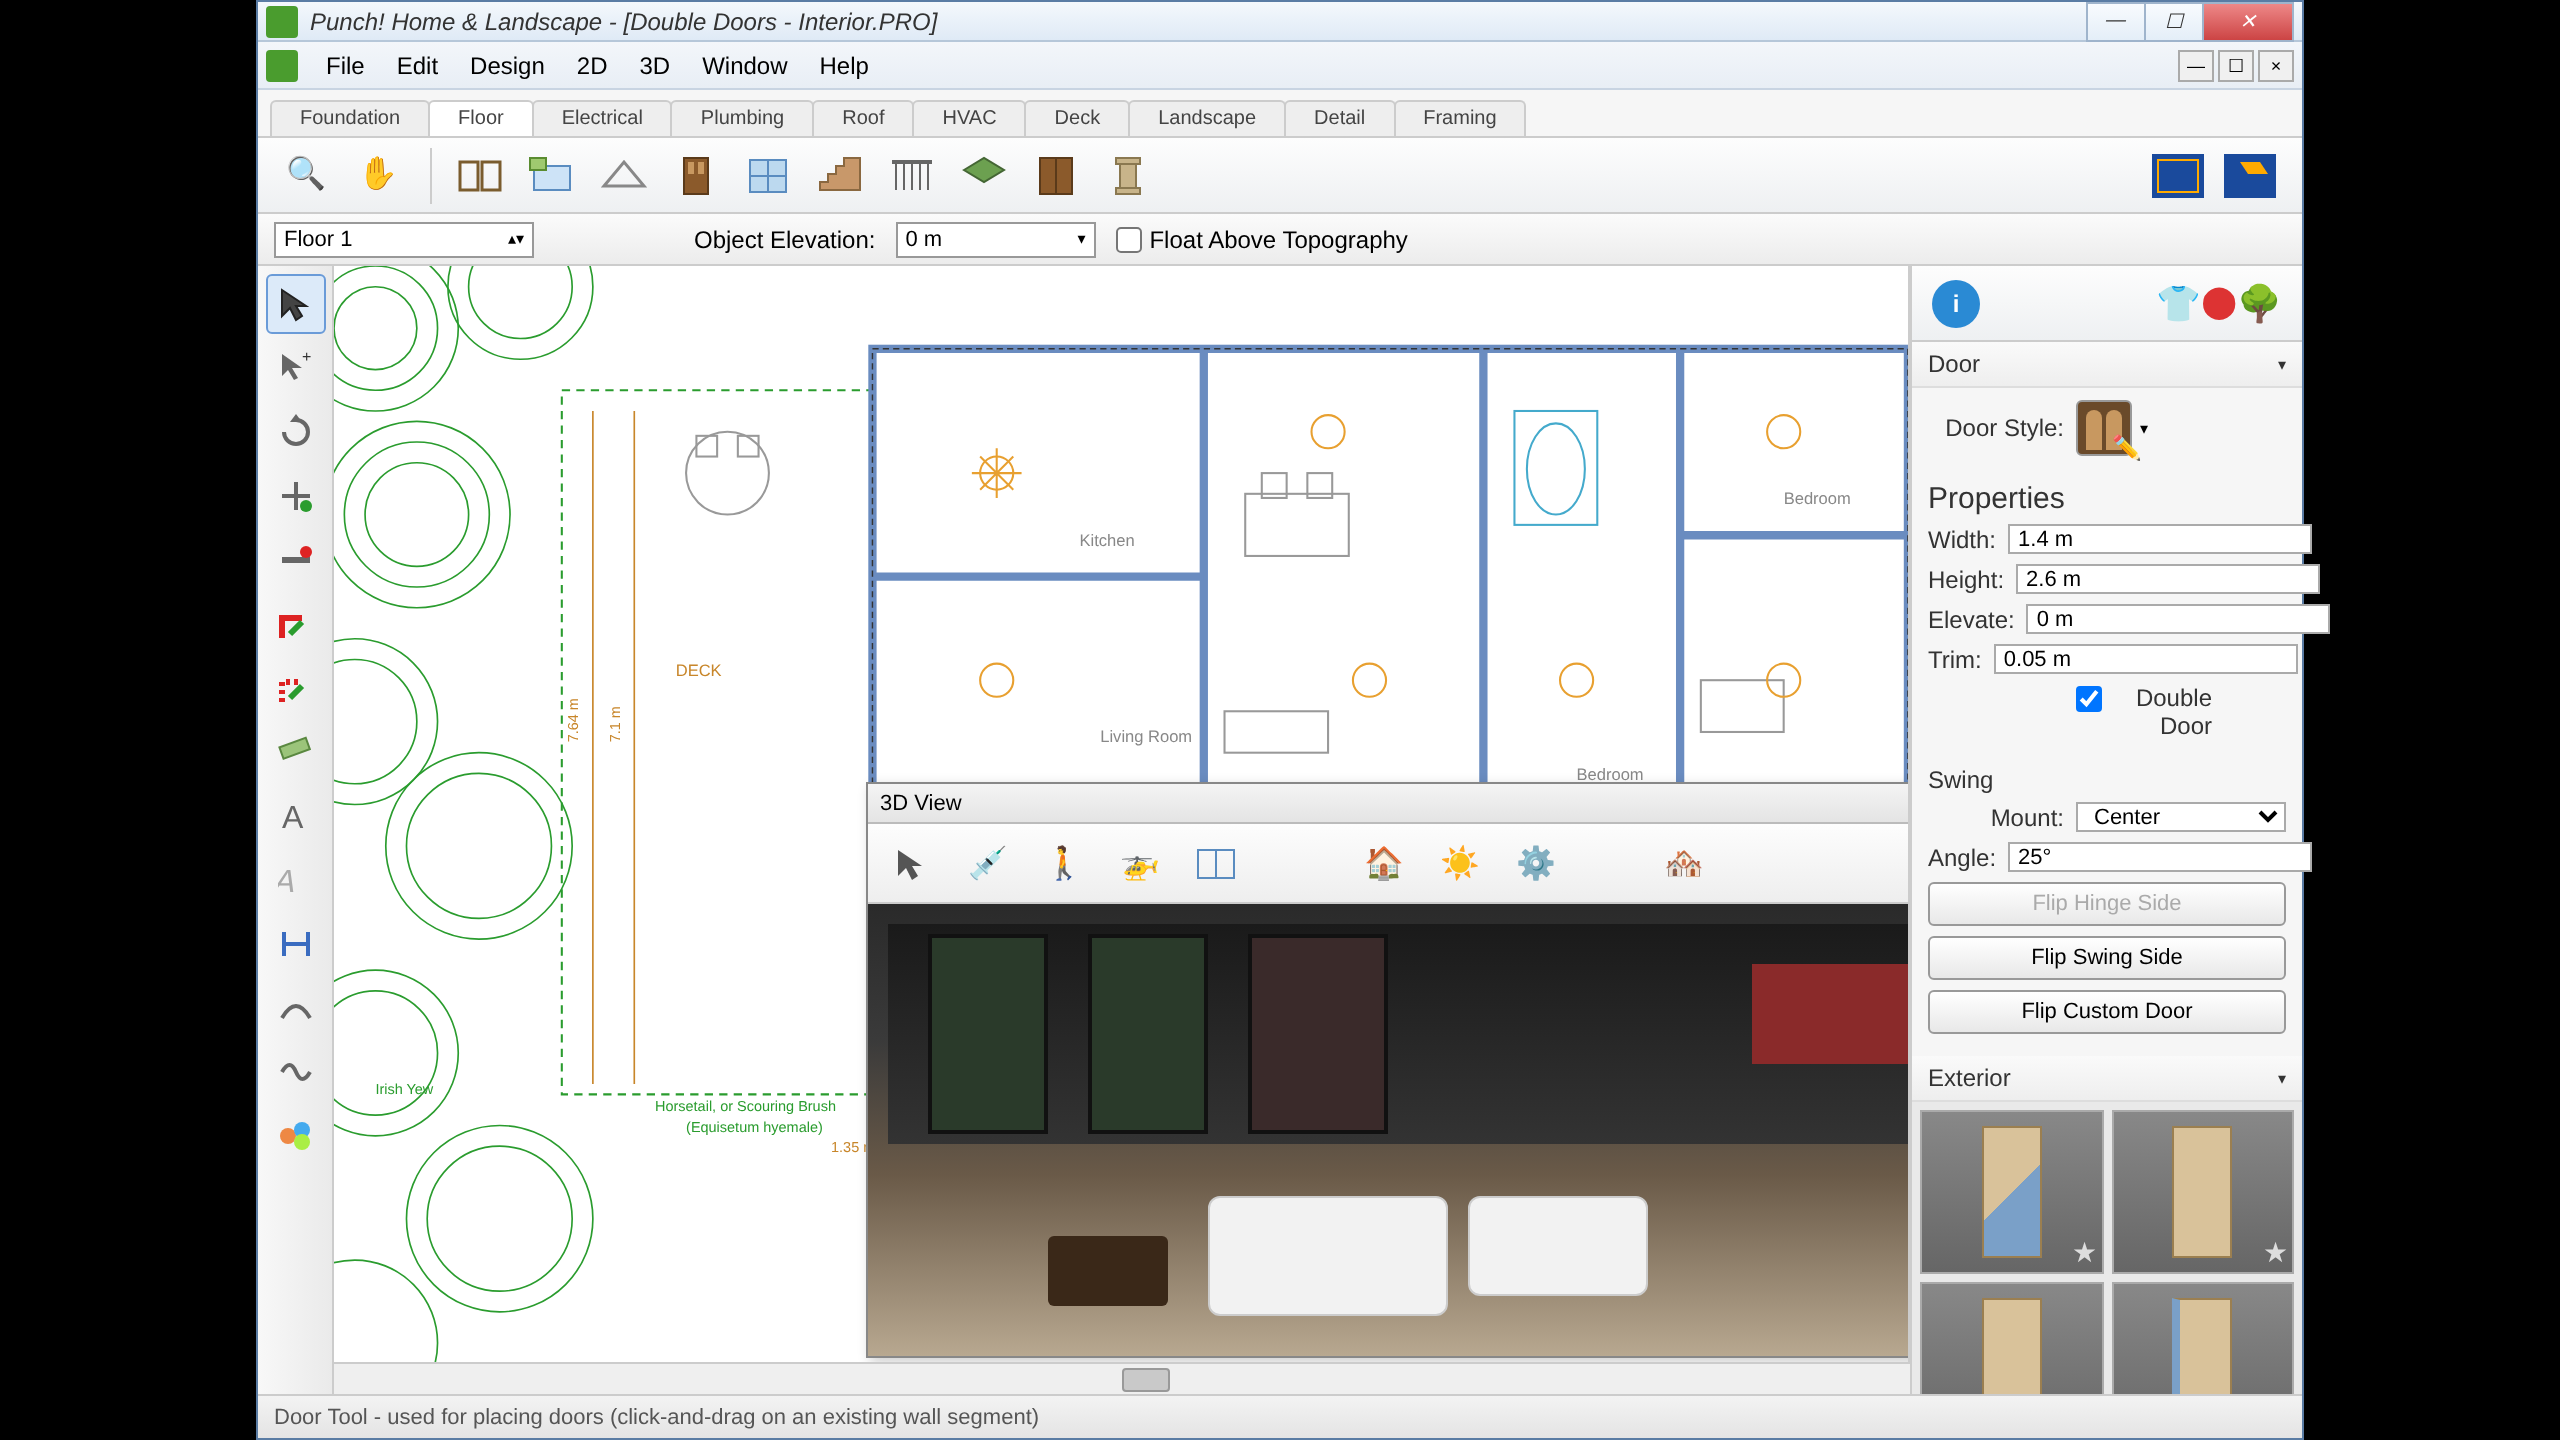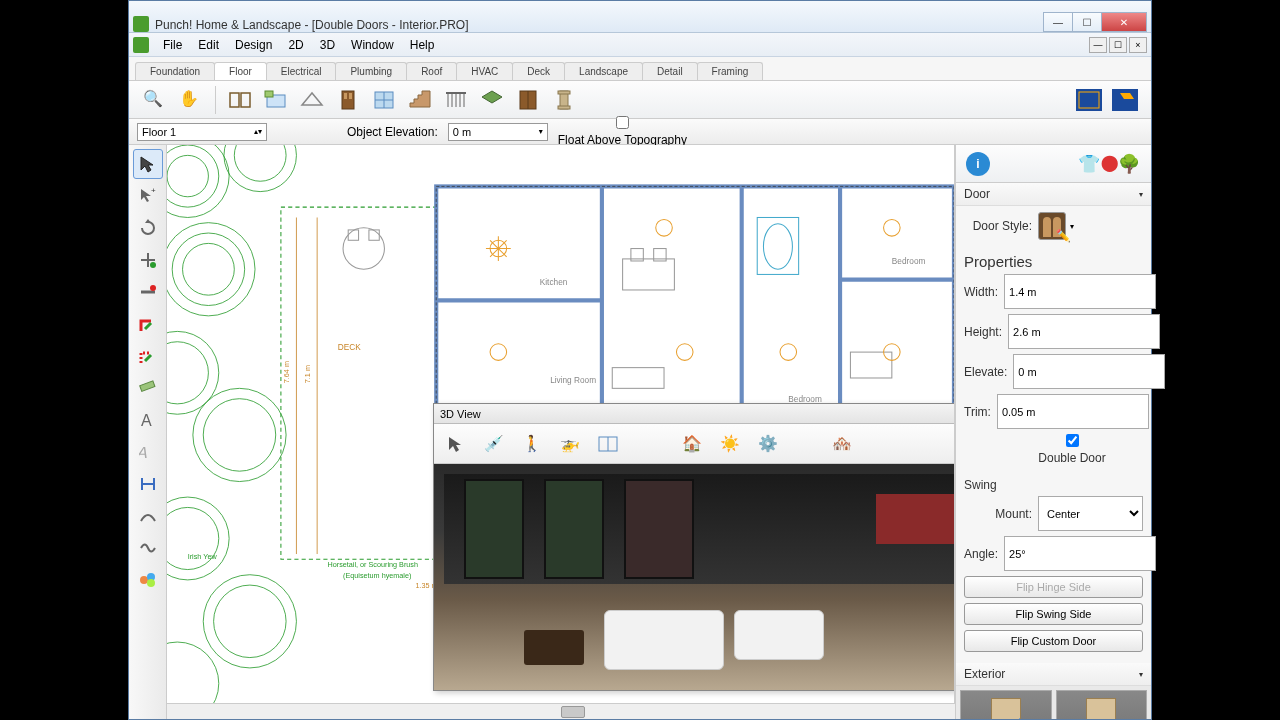--- a/index.html
+++ b/index.html
@@ -1,18 +1,18 @@
 <!DOCTYPE html>
 <html><head>
 <meta charset="utf-8">
 <style>
 * { box-sizing: border-box; margin: 0; padding: 0; font-family: "Segoe UI", Tahoma, sans-serif; }
 body { background: #000; width: 1280px; height: 720px; overflow: hidden; }
 .window { position: absolute; left: 128px; top: 0; width: 1024px; height: 720px; background: #fff; border: 1px solid #5a7ca4; display: flex; flex-direction: column; }
-.titlebar { height: 32px; background: linear-gradient(#f4f8fc,#dfeaf6); display: flex; align-items: flex-end; padding: 0 4px; border-bottom: 1px solid #b6c7d9; }
+.titlebar { height: 20px; background: linear-gradient(#f4f8fc,#dfeaf6); display: flex; align-items: center; padding: 0 4px; border-bottom: 1px solid #b6c7d9; font-style: italic; }
 .titlebar .appicon { width: 16px; height: 16px; background: #4a9c2e; border-radius: 2px; margin-right: 6px; }
 .titlebar .title { font-size: 12px; color: #333; flex: 1; }
 .winbtns { display: flex; }
 .winbtn { width: 30px; height: 20px; border: 1px solid #9fb4cc; background: linear-gradient(#f8fbfe,#e4eef8); margin-left: -1px; display: flex; align-items: center; justify-content: center; font-size: 10px; color: #333; }
 .winbtn.close { background: linear-gradient(#e88,#c44); color: #fff; width: 46px; }
 .menubar { height: 24px; background: linear-gradient(#f3f6fa,#e8eef5); display: flex; align-items: center; padding: 0 4px; border-bottom: 1px solid #c8d4e2; font-size: 12px; }
 .menubar .appicon { width: 16px; height: 16px; background: #4a9c2e; border-radius: 2px; margin-right: 6px; }
 .menubar .mitem { padding: 0 8px; cursor: default; }
 .mdibtns { margin-left: auto; display: flex; }
 .mdibtn { width: 18px; height: 16px; border: 1px solid #aaa; margin-left: 2px; font-size: 9px; text-align: center; line-height: 14px; background: #f0f0f0; }
@@ -20,40 +20,40 @@
 .tab { padding: 3px 14px; border: 1px solid #ccc; border-bottom: none; background: #eee; margin-right: -1px; border-radius: 3px 3px 0 0; color: #444; }
 .tab.active { background: #fff; font-weight: 400; }
 .toolbar { height: 38px; background: linear-gradient(#fdfdfd,#eef0f2); border-bottom: 1px solid #ccc; display: flex; align-items: center; padding: 0 10px; gap: 4px; }
 .tbtn { width: 32px; height: 30px; border: 1px solid transparent; display: flex; align-items: center; justify-content: center; border-radius: 3px; }
 .tsep { width: 1px; height: 28px; background: #ccc; margin: 0 4px; }
 .tspacer { flex: 1; }
 .tico { width: 24px; height: 22px; display: inline-block; }
 .optbar { height: 26px; background: linear-gradient(#fbfbfb,#ececec); border-bottom: 1px solid #ccc; display: flex; align-items: center; padding: 0 8px; font-size: 12px; gap: 10px; }
 .opdrop { border: 1px solid #999; height: 18px; width: 130px; display: flex; align-items: center; padding: 0 4px; font-size: 11px; background: #fff; }
 .opdrop .ar { margin-left: auto; font-size: 8px; }
-.chk { display: inline-flex; align-items: center; gap: 4px; flex-direction: column; }
+.chk { display: inline-flex; gap: 4px; }
 .workarea { flex: 1; display: flex; min-height: 0; }
 .leftbar { width: 38px; background: linear-gradient(90deg,#f8f8f8,#eaeaea); border-right: 1px solid #ccc; display: flex; flex-direction: column; align-items: center; padding: 4px 0; gap: 2px; }
 .lbtn { width: 30px; height: 30px; border: 1px solid transparent; border-radius: 3px; display: flex; align-items: center; justify-content: center; }
 .lbtn.active { border-color: #6a9bd8; background: #dceaf9; }
 .canvaswrap { flex: 1; display: flex; flex-direction: column; position: relative; min-width: 0; }
 .canvas { flex: 1; background: #fff; position: relative; overflow: hidden; border-right: 1px solid #ccc; }
 .planbg { position: absolute; inset: 0; }
 .hscroll { height: 16px; background: #efefef; border-top: 1px solid #ccc; position: relative; }
 .hscroll .thumb { position: absolute; left: 50%; top: 2px; width: 24px; height: 12px; background: #c9c9c9; border: 1px solid #999; border-radius: 2px; }
 .rightpanel { width: 196px; background: #f6f6f6; display: flex; flex-direction: column; font-size: 12px; border-left: 1px solid #ccc; }
 .rhead { height: 38px; display: flex; align-items: center; justify-content: space-between; padding: 0 10px; background: linear-gradient(#fdfdfd,#eef0f2); border-bottom: 1px solid #ccc; }
 .rhead .info { width: 24px; height: 24px; border-radius: 50%; background: #2a8ad4; color: #fff; font-weight: bold; text-align: center; line-height: 24px; }
 .rhead .shapes { display: flex; gap: 0; }
 .rsect { padding: 4px 8px; border-bottom: 1px solid #ddd; background: linear-gradient(#fafafa,#eee); font-size: 12px; color: #333; display: flex; align-items: center; }
 .rsect .ar { margin-left: auto; font-size: 8px; }
 .rbody { padding: 6px 8px; }
 .prow { display: flex; align-items: center; margin-bottom: 5px; }
 .prow label { width: 74px; text-align: right; padding-right: 6px; font-size: 12px; color: #333; }
-.prow input, .prow select { flex: 1; height: 35px; border: 1px solid #aaa; font-size: 11px; padding: 0 4px; background: #fff; }
+.prow input, .prow select { flex: 1; height: 15px; border: 1px solid #aaa; font-size: 11px; padding: 0 4px; background: #fff; }
 .pbtn { width: 100%; height: 22px; border: 1px solid #999; background: linear-gradient(#fff,#e8e8e8); border-radius: 3px; font-size: 11px; margin-bottom: 5px; }
 .pbtn.disabled { color: #aaa; }
 .thumbgrid { flex: 1; overflow: auto; padding: 4px; display: grid; grid-template-columns: 1fr 1fr; gap: 4px; background: #e9e9e9; }
 .doorthumb { background: linear-gradient(#888,#666); border: 1px solid #aaa; height: 82px; position: relative; display: flex; align-items: center; justify-content: center; }
 .doorthumb .door { width: 30px; height: 66px; background: #d9c29a; border: 1px solid #9b7f50; }
 .doorthumb .star { position: absolute; right: 2px; bottom: 2px; color: #ddd; font-size: 14px; }
 .statusbar { height: 22px; background: linear-gradient(#f3f3f3,#e4e4e4); border-top: 1px solid #ccc; font-size: 11px; color: #555; display: flex; align-items: center; padding: 0 8px; }
 .threed { position: absolute; left: 266px; top: 258px; width: 584px; height: 288px; background: #fff; border: 1px solid #888; box-shadow: 2px 2px 6px rgba(0,0,0,0.2); display: flex; flex-direction: column; }
 .tdtitle { height: 20px; background: linear-gradient(#f4f4f4,#e4e4e4); border-bottom: 1px solid #bbb; font-size: 11px; display: flex; align-items: center; padding: 0 6px; }
 .tdtitle .cx { margin-left: auto; width: 14px; height: 14px; border: 1px solid #999; text-align: center; font-size: 9px; line-height: 12px; background: #f4f4f4; }
@@ -499,13 +499,16 @@
             <div class="door"></div>
           </div>
         <div class="doorthumb">
             <div class="door" style="border-left:4px solid #7aa0c8"></div>
           </div>
 
       </div>
     </div>
   </div>
 
+  <div class="statusbar">
+    <span>Door Tool - used for placing doors (click-and-drag on an existing wall segment)</span>
+  </div>
 </div>
 
 </body></html>

